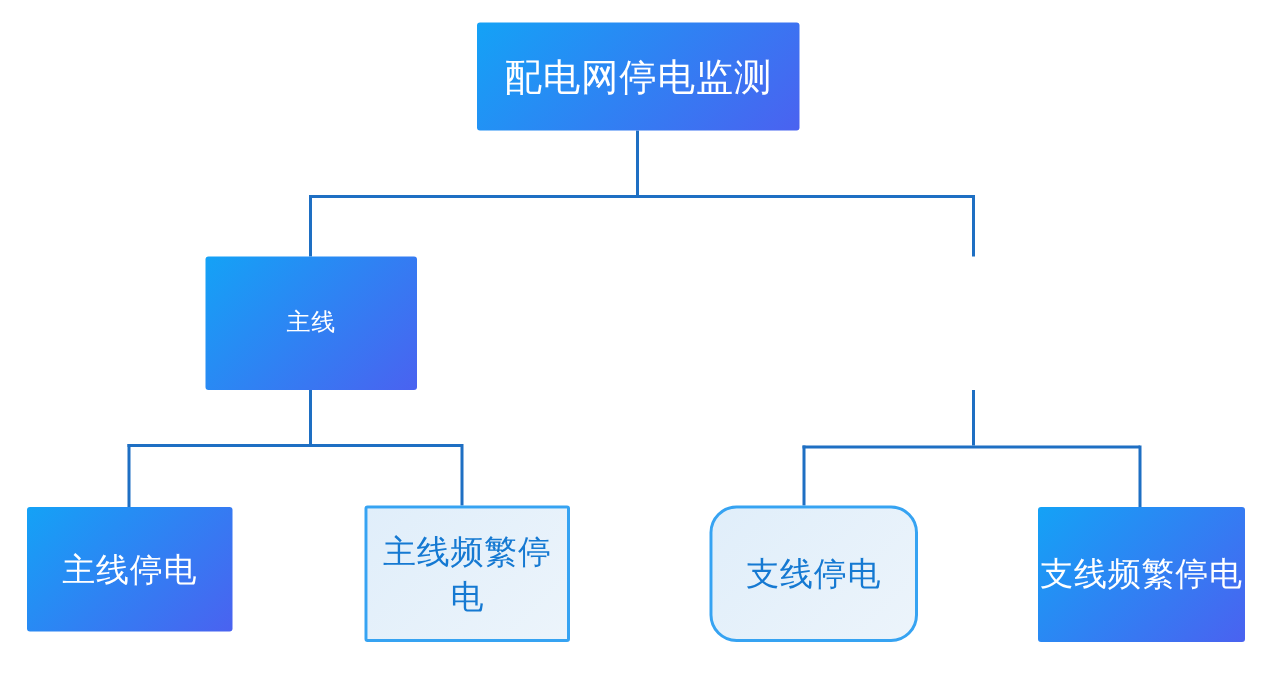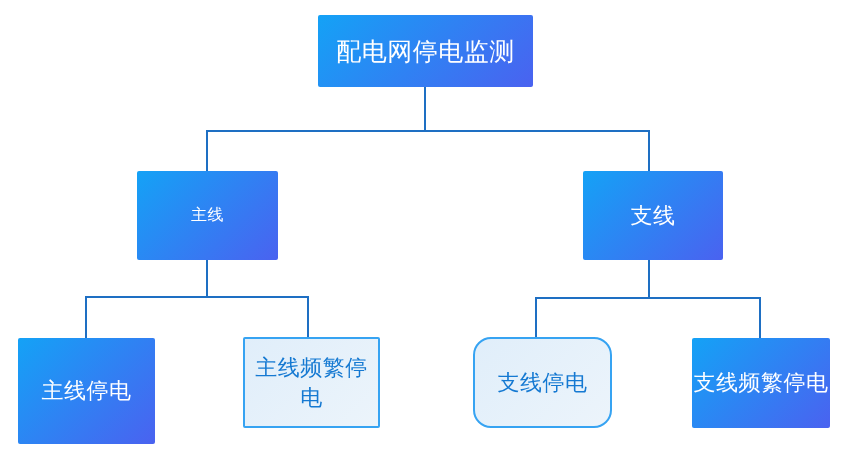--- a/index.html
+++ b/index.html
@@ -34,21 +34,21 @@
     background: linear-gradient(135deg, #e0eefa 0%, #ecf4fb 100%);
     border: 2px solid #36a3f2;
     color: #1579d2;
   }
   .node-root {
     left: 318px; top: 15px; width: 215px; height: 72px;
     font-size: 25px;
   }
   .node-main-line   { left: 137px; top: 171px; width: 141px; height: 89px; font-size: 16px; }
   .node-branch-line { left: 583px; top: 171px; width: 140px; height: 89px; font-size: 22px; }
-  .node-main-outage            { left: 18px;  top: 338px; width: 137px; height: 106px; font-size: 22px; font-family: Liberation Mono, monospace; }
+  .node-main-outage            { left: 18px;  top: 338px; width: 137px; height: 83px; font-size: 22px; font-family: Liberation Mono, monospace; }
   .node-main-frequent-outage   { left: 243px; top: 337px; width: 137px; height: 91px; font-size: 22px; }
   .node-branch-outage          { left: 473px; top: 337px; width: 139px; height: 91px; font-size: 22px; border-radius: 18px; }
   .node-branch-frequent-outage { left: 692px; top: 338px; width: 138px; height: 90px; font-size: 22px; align-items: center; }
   .conn {
     position: absolute;
     background: #1e6fc3;
   }
   
   .c-root-v   { left: 424px; top: 87px;  width: 2px;   height: 43px; }
   .c-l2-h     { left: 206px; top: 130px; width: 444px; height: 2px;  }
@@ -84,23 +84,20 @@
   <div class="conn c-leaf4-v"></div>
 
   <div class="node solid node-root">
     <span>配电网停电监测</span>
   </div>
 
   <div class="node solid node-main-line">
     <span>主线</span>
   </div>
 
-  <div class="node solid node-branch-line">
-    <span>支线</span>
-  </div>
 
   <div class="node solid node-main-outage">
     <span>主线停电</span>
   </div>
 
   <div class="node outline node-main-frequent-outage">
     <span>主线频繁停电</span>
   </div>
 
   <div class="node outline node-branch-outage">

